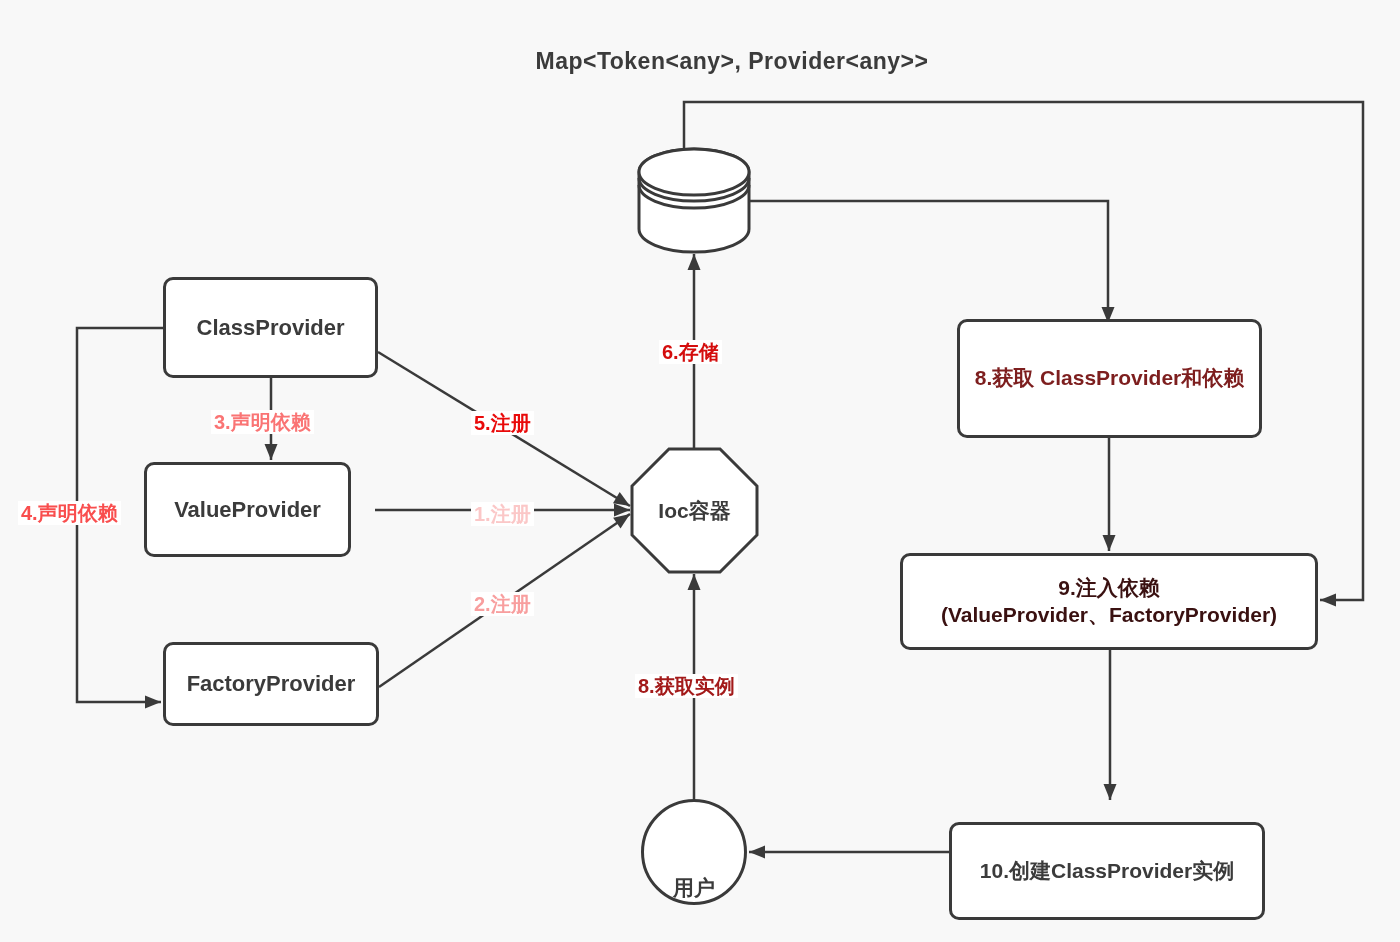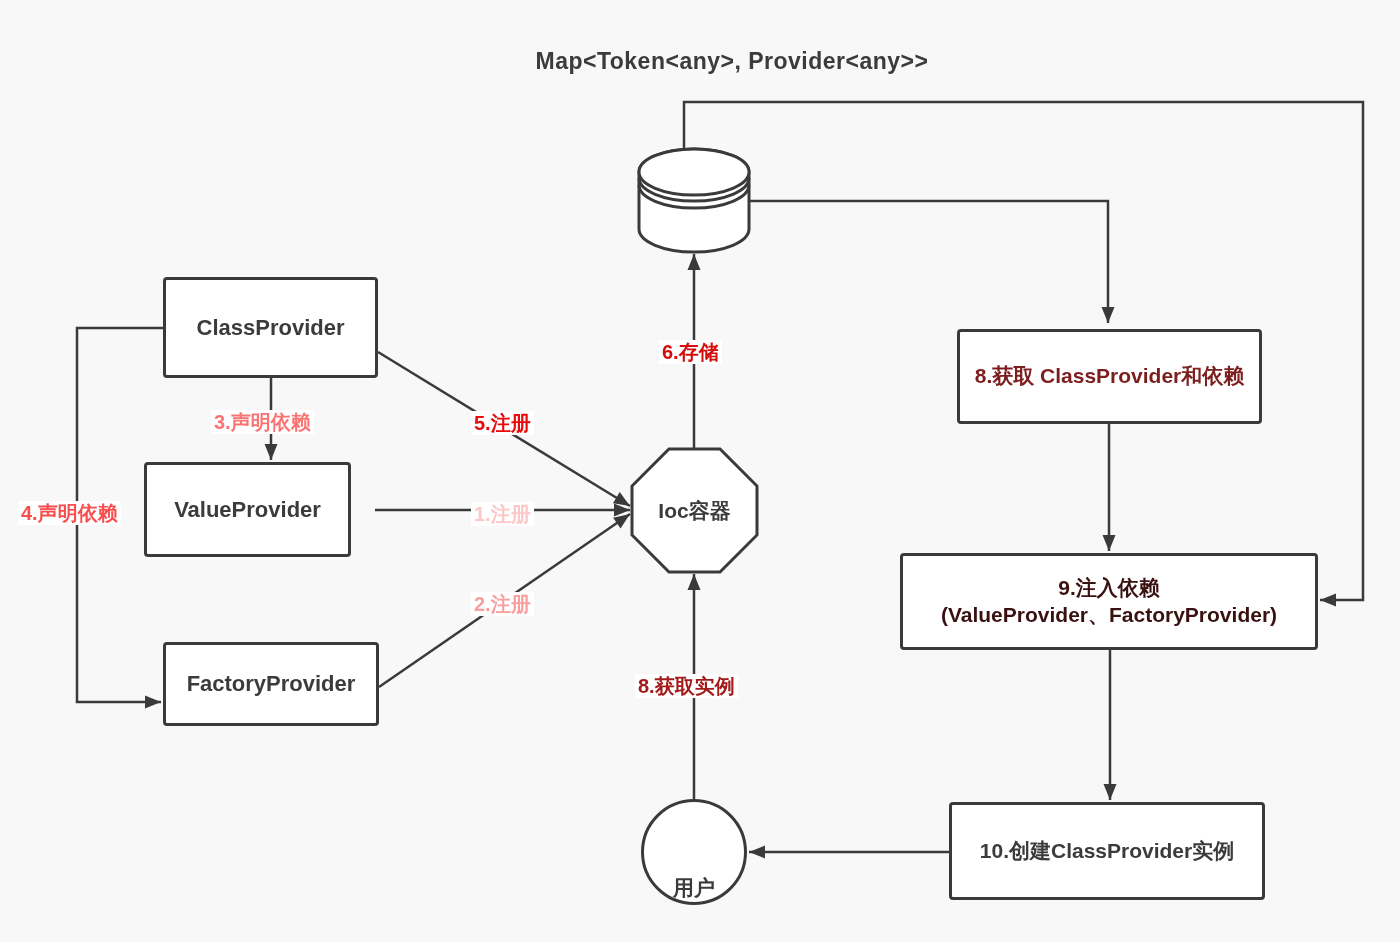--- a/index.html
+++ b/index.html
@@ -5,30 +5,30 @@
   html,body{margin:0;padding:0;overflow:hidden;}
   body{font-family:"Liberation Sans","DejaVu Sans",sans-serif;}
   .canvas{position:relative;width:1400px;height:942px;background:#f8f8f8;}
   .layer{position:absolute;left:0;top:0;width:1400px;height:942px;}
   svg.layer{pointer-events:none;}
   .edges polyline, .edges path{fill:none;stroke:#3a3a3a;stroke-width:2.5;}
   .shape{fill:#ffffff;stroke:#3a3a3a;stroke-width:3;}
   .thin{fill:none;stroke:#3a3a3a;stroke-width:3;}
   .title{position:absolute;left:452px;top:48px;width:560px;text-align:center;
          font-size:23px;font-weight:bold;color:#3b3b3b;letter-spacing:.5px;}
-  .box{position:absolute;background:#ffffff;border:3px solid #3a3a3a;border-radius:4px;
+  .box{position:absolute;background:#ffffff;border:3px solid #3a3a3a;border-radius:10px;
        display:flex;align-items:center;justify-content:center;text-align:center;
        box-sizing:border-box;font-weight:bold;color:#3b3b3b;}
   .box .inner{width:100%;padding:0 8px;line-height:1.25;}
   #b-class   {left:163px;top:277px;width:215px;height:101px;font-size:22px;}
   #b-value   {left:144px;top:462px;width:207px;height:95px;font-size:22px;}
   #b-factory {left:163px;top:642px;width:216px;height:84px;font-size:22px;}
-  #b-step8   {left:957px;top:329px;width:305px;height:95px;font-size:21px;}
+  #b-step8   {left:957px;top:319px;width:305px;height:119px;font-size:21px;}
   #b-step9   {left:900px;top:553px;width:418px;height:97px;font-size:21px;}
-  #b-step10  {left:949px;top:802px;width:316px;height:98px;font-size:21px;}
+  #b-step10  {left:949px;top:822px;width:316px;height:98px;font-size:21px;}
   .circle{position:absolute;left:641px;top:799px;width:106px;height:106px;border-radius:50%;
           background:#fff;border:3px solid #3a3a3a;box-sizing:border-box;
           display:flex;align-items:flex-end;justify-content:center;
           font-weight:bold;font-size:21px;color:#3b3b3b;}
   .octlabel{position:absolute;left:632px;top:449px;width:125px;height:123px;
           display:flex;align-items:center;justify-content:center;
           font-weight:bold;font-size:21px;color:#3b3b3b;}
   .elabel{position:absolute;font-weight:bold;font-size:20px;background:#ffffff;
           padding:1px 3px;white-space:nowrap;line-height:1.1;}
   #l-declare3{left:211px;top:410px;}

